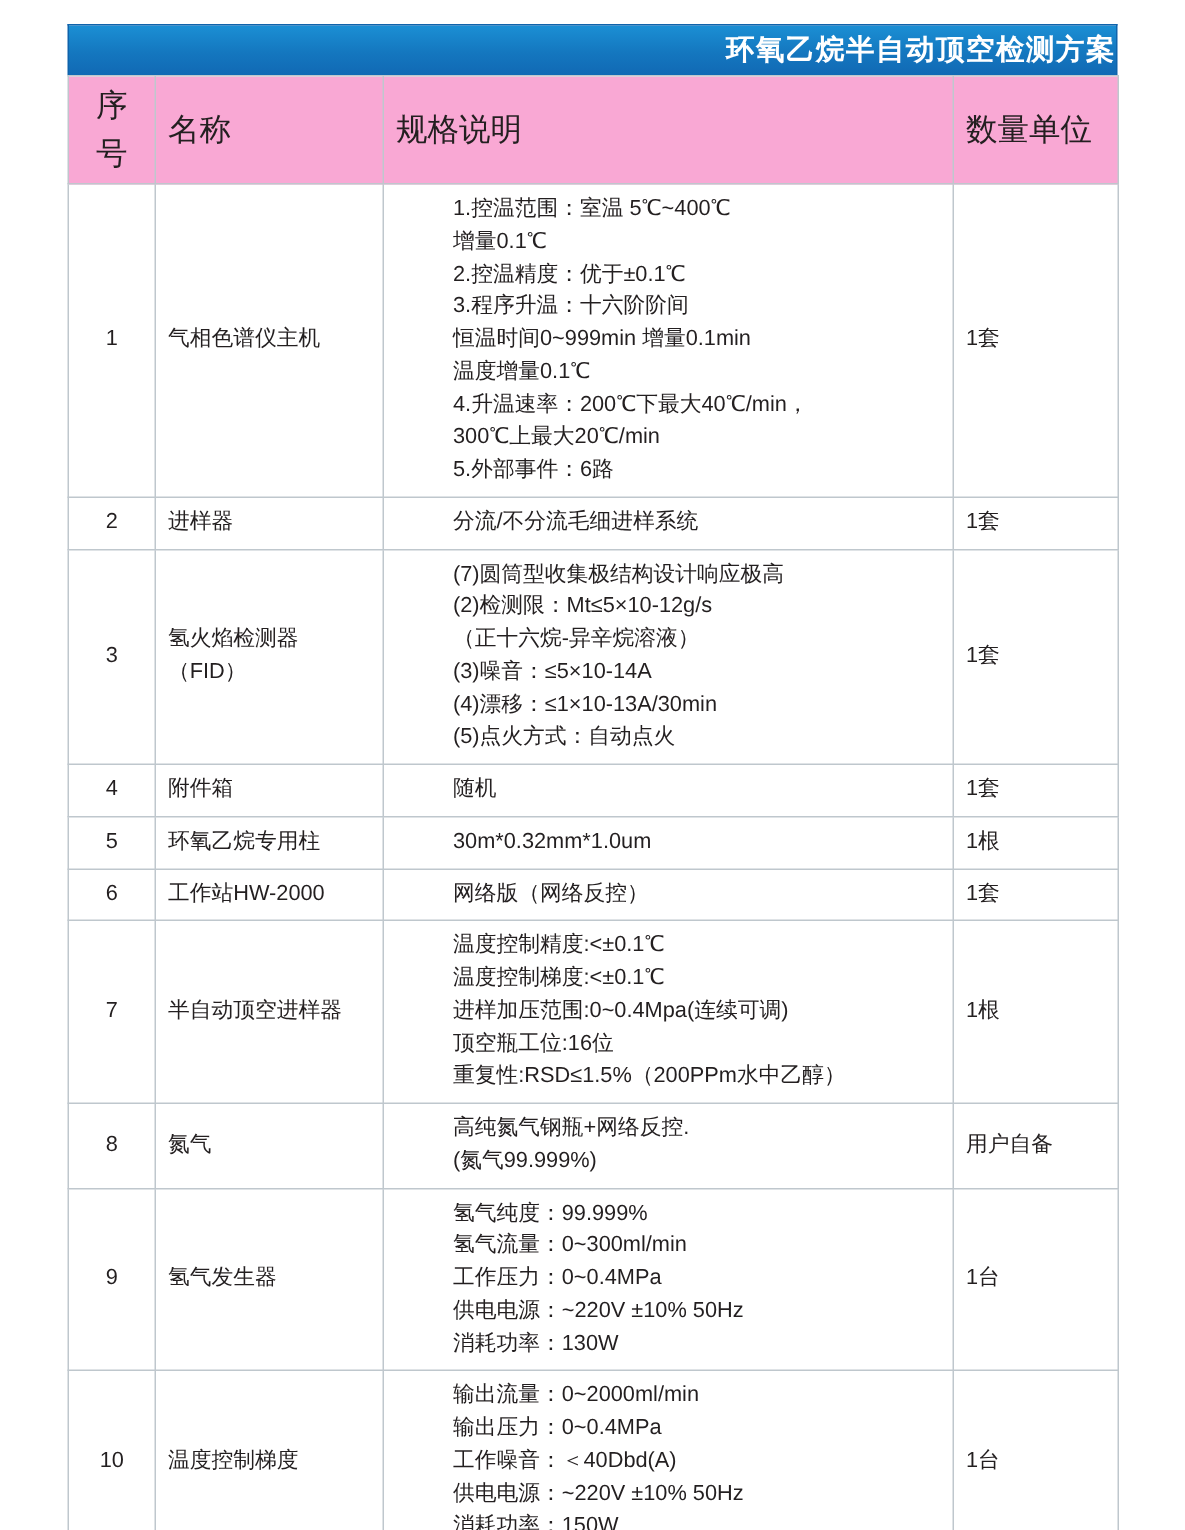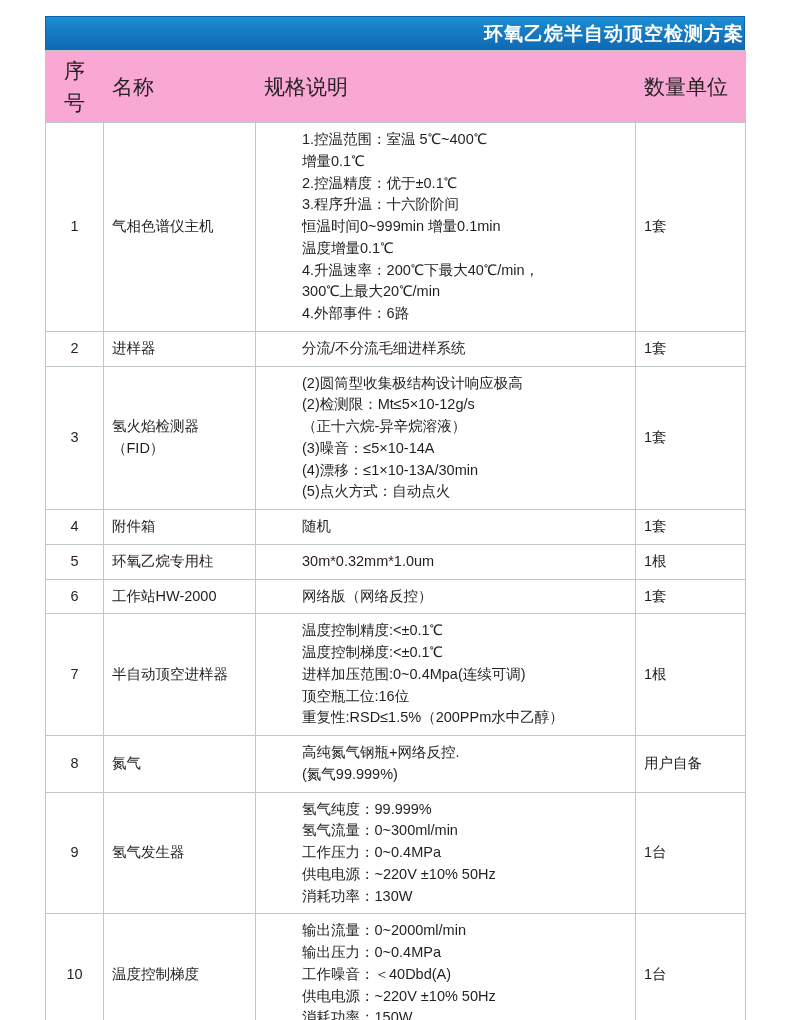--- a/index.html
+++ b/index.html
@@ -100,41 +100,41 @@
           <td class="spec-cell">
             <div class="lines">
               <div>1.控温范围：室温 5℃~400℃</div>
               <div>增量0.1℃</div>
               <div>2.控温精度：优于±0.1℃</div>
               <div>3.程序升温：十六阶阶间</div>
               <div>恒温时间0~999min 增量0.1min</div>
               <div>温度增量0.1℃</div>
               <div>4.升温速率：200℃下最大40℃/min，</div>
               <div>300℃上最大20℃/min</div>
-              <div>4.外部事件：6路</div>
+              <div>5.外部事件：6路</div>
             </div>
           </td>
           <td class="unit">1套</td>
         </tr>
         <tr>
           <td class="idx">2</td>
           <td class="name">进样器</td>
           <td class="spec-cell">
             <div class="lines">
               <div>分流/不分流毛细进样系统</div>
             </div>
           </td>
           <td class="unit">1套</td>
         </tr>
         <tr>
           <td class="idx">3</td>
           <td class="name">氢火焰检测器（FID）</td>
           <td class="spec-cell">
             <div class="lines">
-              <div>(2)圆筒型收集极结构设计响应极高</div>
+              <div>(7)圆筒型收集极结构设计响应极高</div>
               <div>(2)检测限：Mt≤5×10-12g/s</div>
               <div>  （正十六烷-异辛烷溶液）</div>
               <div>(3)噪音：≤5×10-14A</div>
               <div>(4)漂移：≤1×10-13A/30min</div>
               <div>(5)点火方式：自动点火</div>
             </div>
           </td>
           <td class="unit">1套</td>
         </tr>
         <tr>

